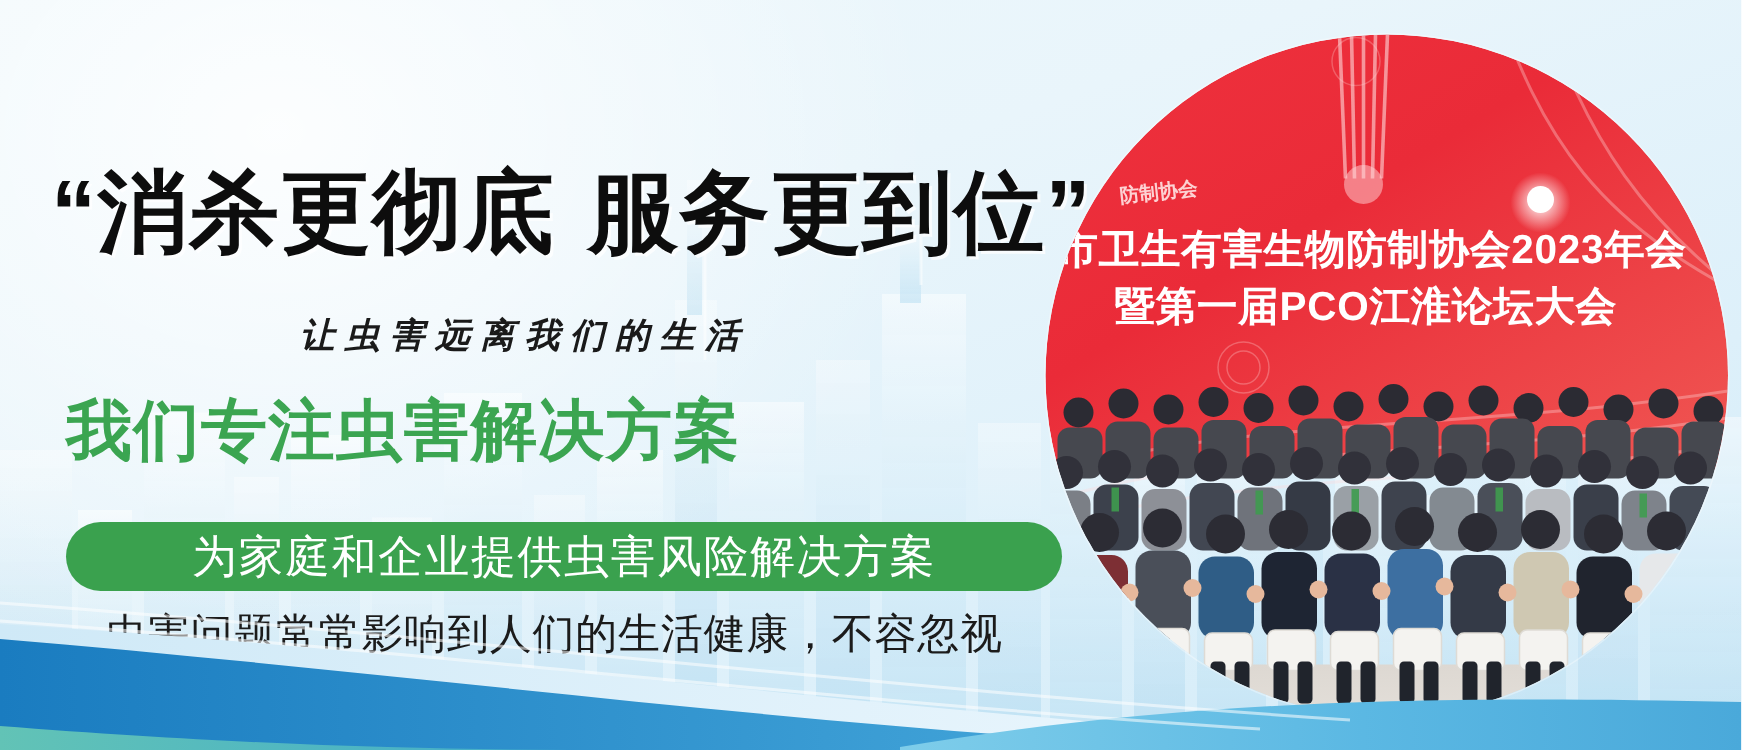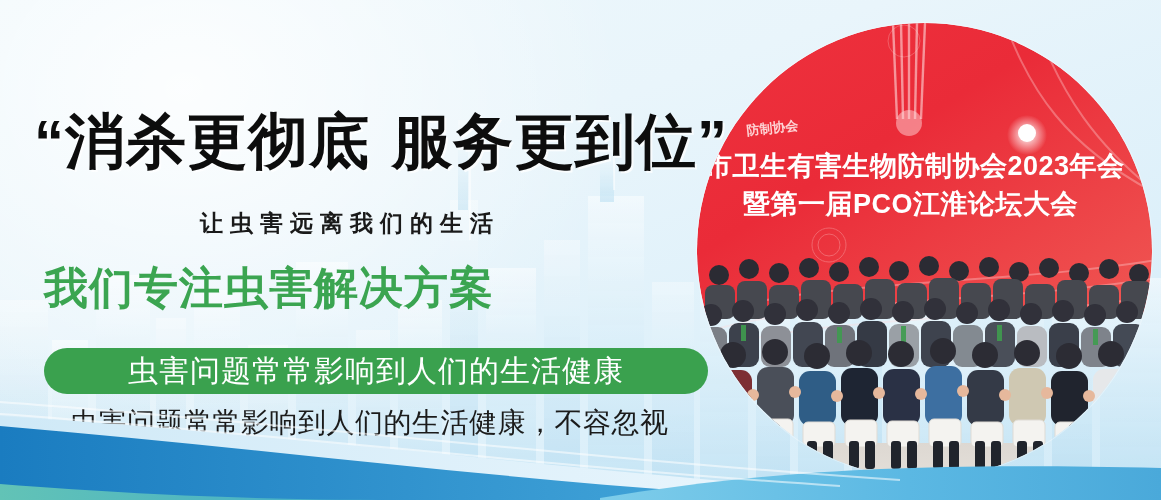--- a/index.html
+++ b/index.html
@@ -80,20 +80,21 @@
 
   .subtitle {
     position: absolute;
     left: 200px;
     top: 208px;
     font-size: 23px;
     font-weight: 700;
     color: #1a1a1a;
     letter-spacing: 7px;
     white-space: nowrap;
+    font-style: italic;
   }
 
   .headline-green {
     position: absolute;
     left: 44px;
     top: 266px;
     font-size: 44px;
     line-height: 1;
     font-weight: 900;
     color: #3ba551;
@@ -409,21 +410,21 @@
 
     <div class="headline-main">
       <span>“消杀更彻底</span><span class="gap"></span><span>服务更到位”</span>
     </div>
 
     <div class="subtitle">让虫害远离我们的生活</div>
 
     <div class="headline-green">我们专注虫害解决方案</div>
 
     <div class="pill">
-      <span class="pill-label">虫害问题常常影响到人们的生活健康</span>
+      <span class="pill-label">为家庭和企业提供虫害风险解决方案</span>
     </div>
 
     <div class="tagline">虫害问题常常影响到人们的生活健康，不容忽视</div>
   </div>
 
   <div class="waves">
     <svg width="1161" height="120" viewBox="0 0 1161 120" xmlns="http://www.w3.org/2000/svg">
       <defs>
         <linearGradient id="wv1" x1="0" y1="0" x2="1" y2="0">
           <stop offset="0%" stop-color="#1a7cc0"></stop>

